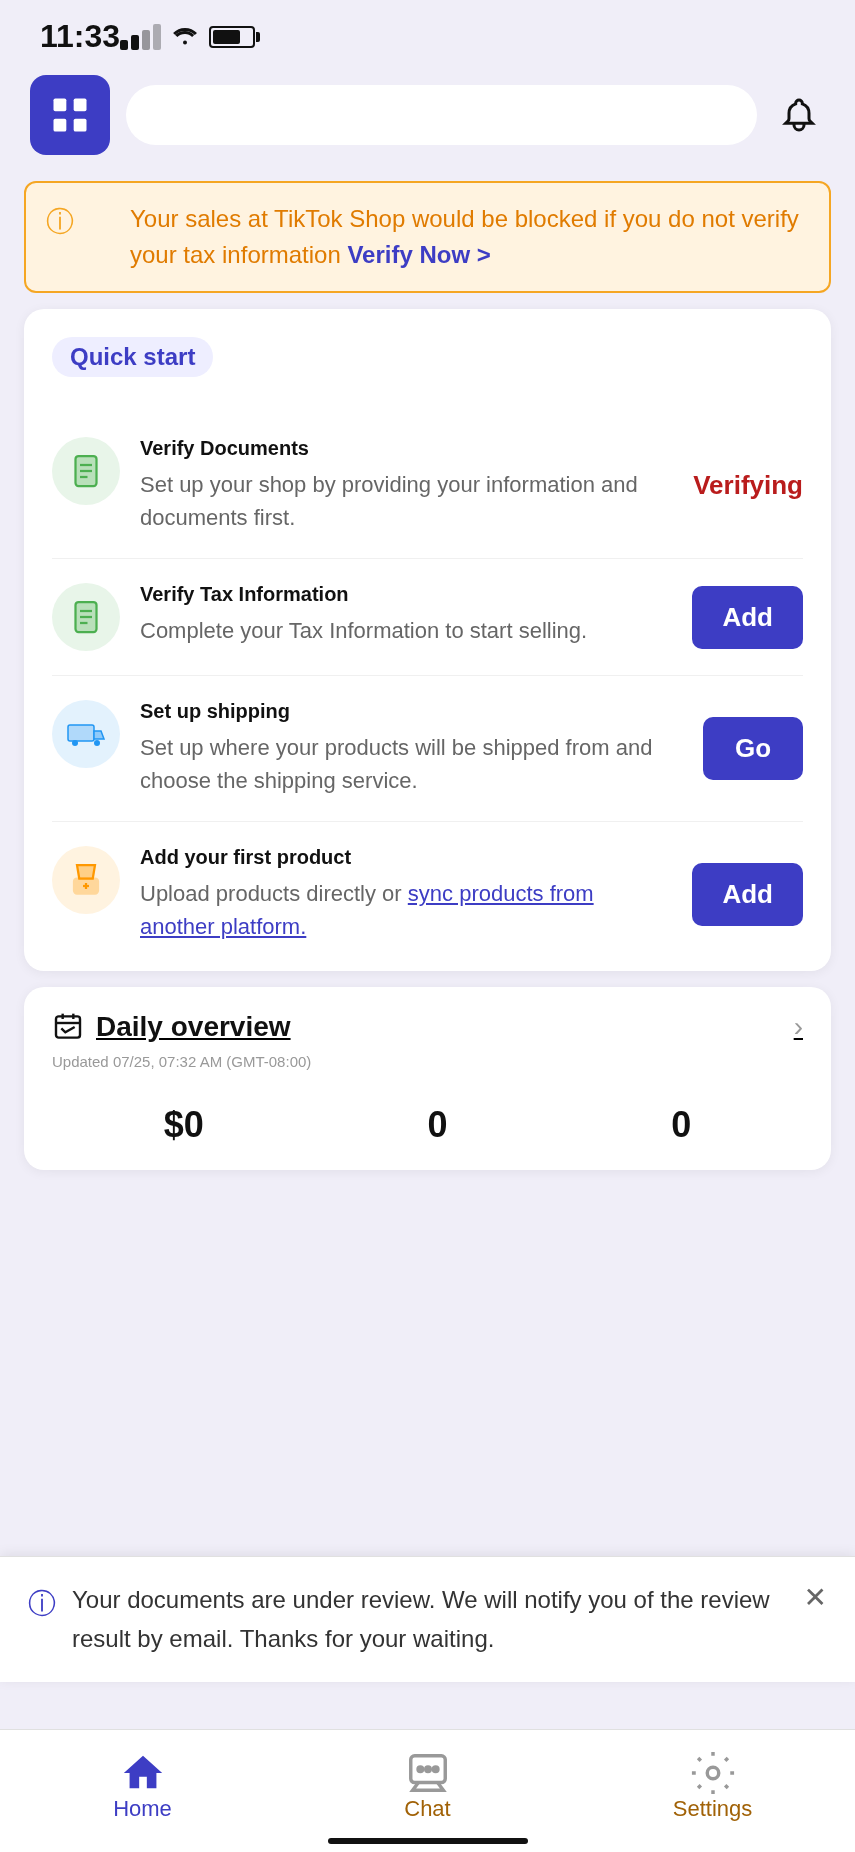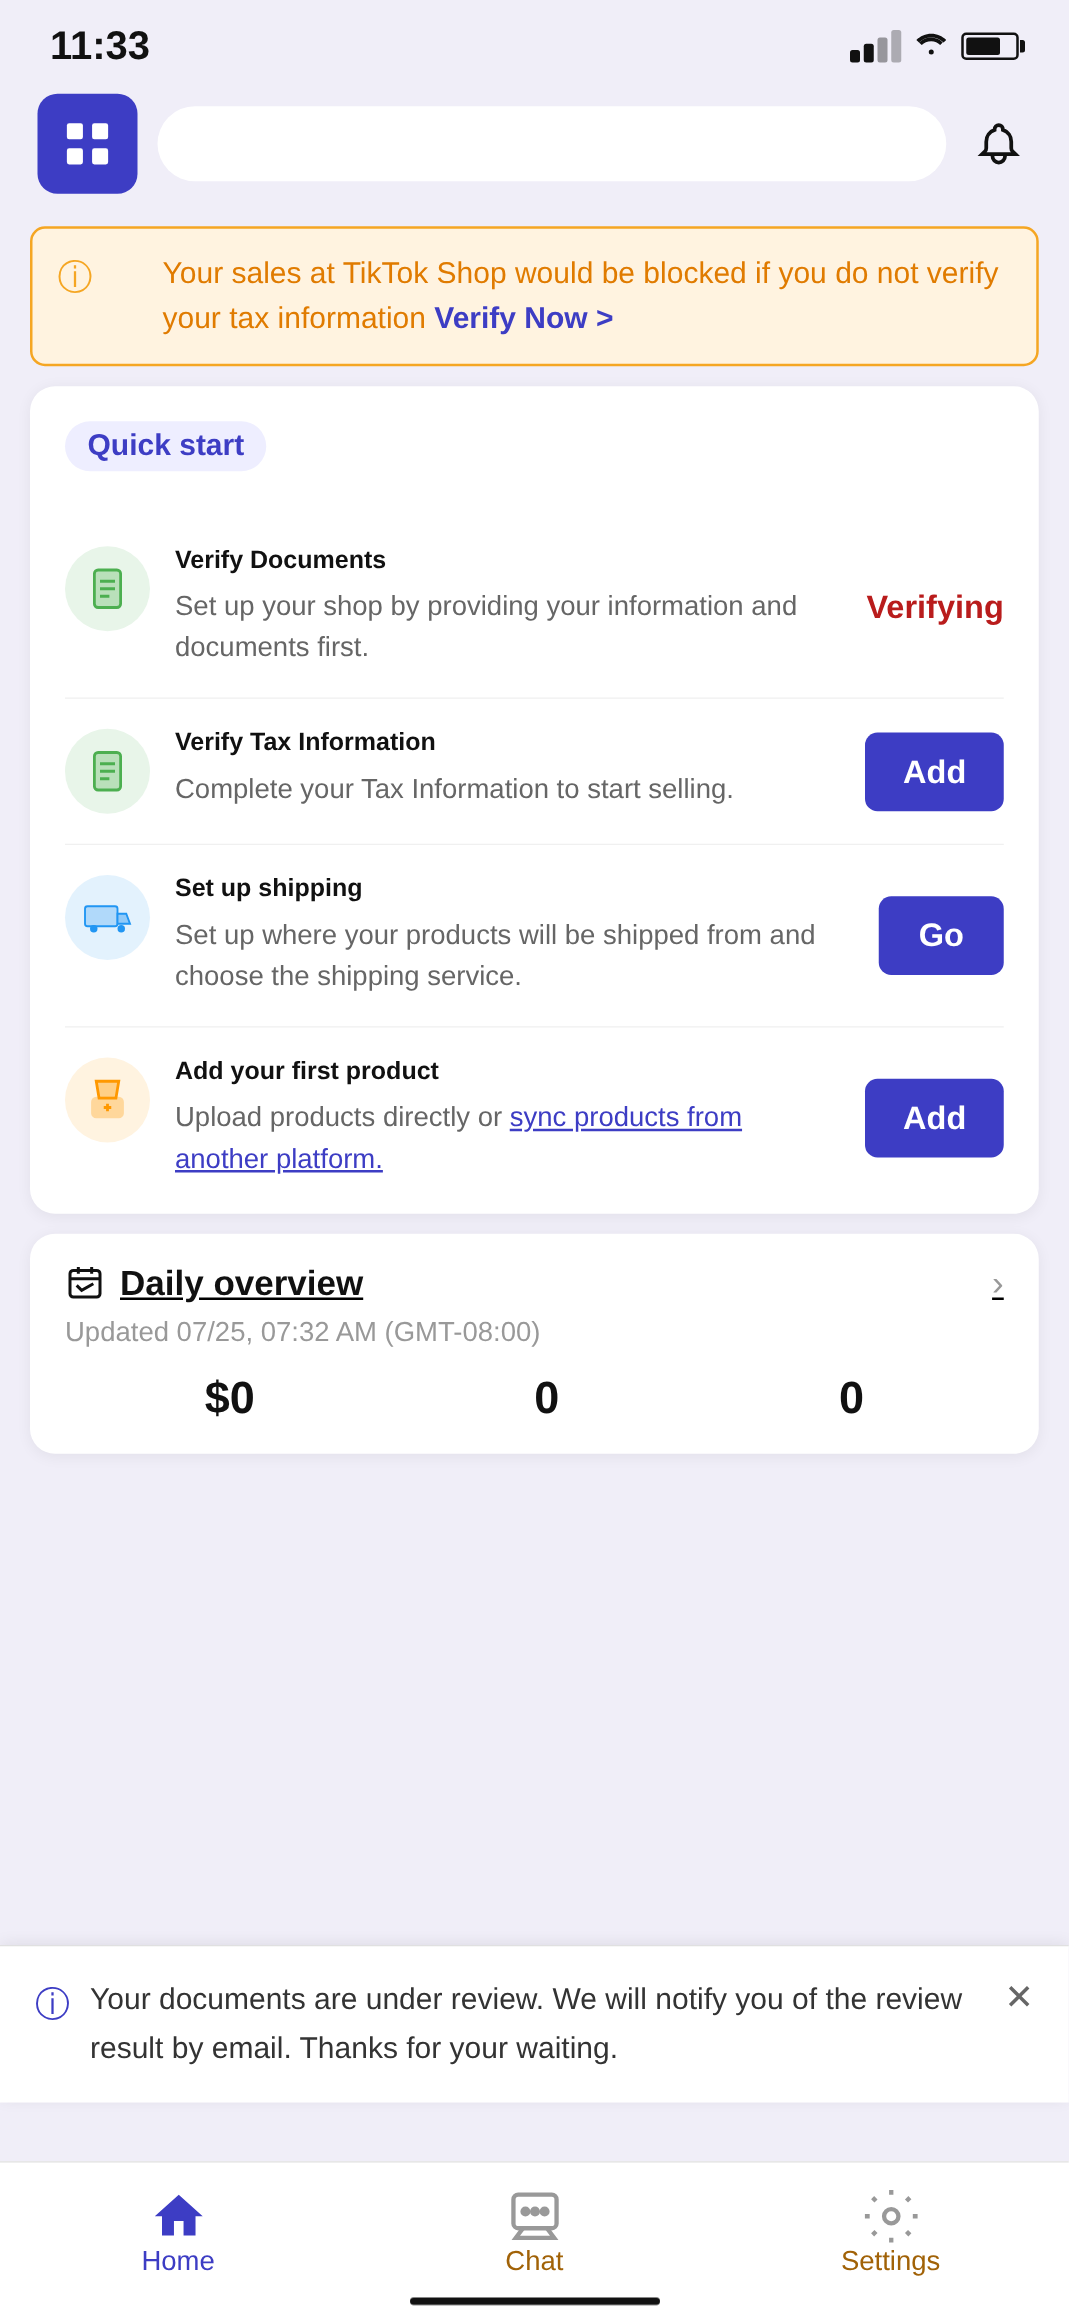--- a/index.html
+++ b/index.html
@@ -9,21 +9,20 @@
       min-height: 1852px;
       background: #f0eef8;
       font-family: -apple-system, BlinkMacSystemFont, 'Segoe UI', sans-serif;
       position: relative;
       overflow-x: hidden;
     }
 
     
     .status-bar {
       display: flex;
-      justify-content: space-between;
       align-items: center;
       padding: 18px 40px 10px 40px;
       background: #f0eef8;
     }
     .status-time {
       font-size: 32px;
       font-weight: 700;
       color: #111;
     }
     .status-icons {
@@ -258,23 +257,23 @@
     }
     .daily-overview-title svg {
       width: 32px;
       height: 32px;
     }
     .chevron-right {
       font-size: 28px;
       color: #999;
     }
     .daily-overview-updated {
-      font-size: 22px;
+      font-size: 15px;
       color: #999;
-      margin-bottom: 18px;
+      margin-bottom: 34px;
     }
     .daily-stats {
       display: flex;
       justify-content: space-around;
     }
     .daily-stat {
       font-size: 36px;
       font-weight: 700;
       color: #111;
     }

